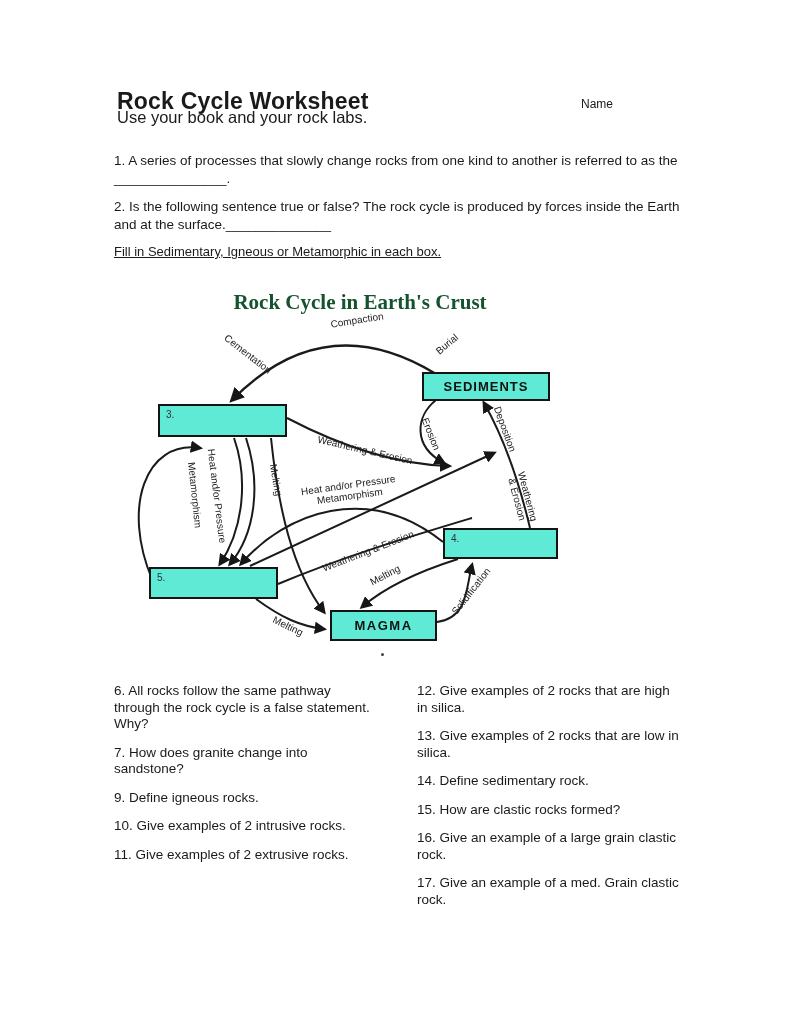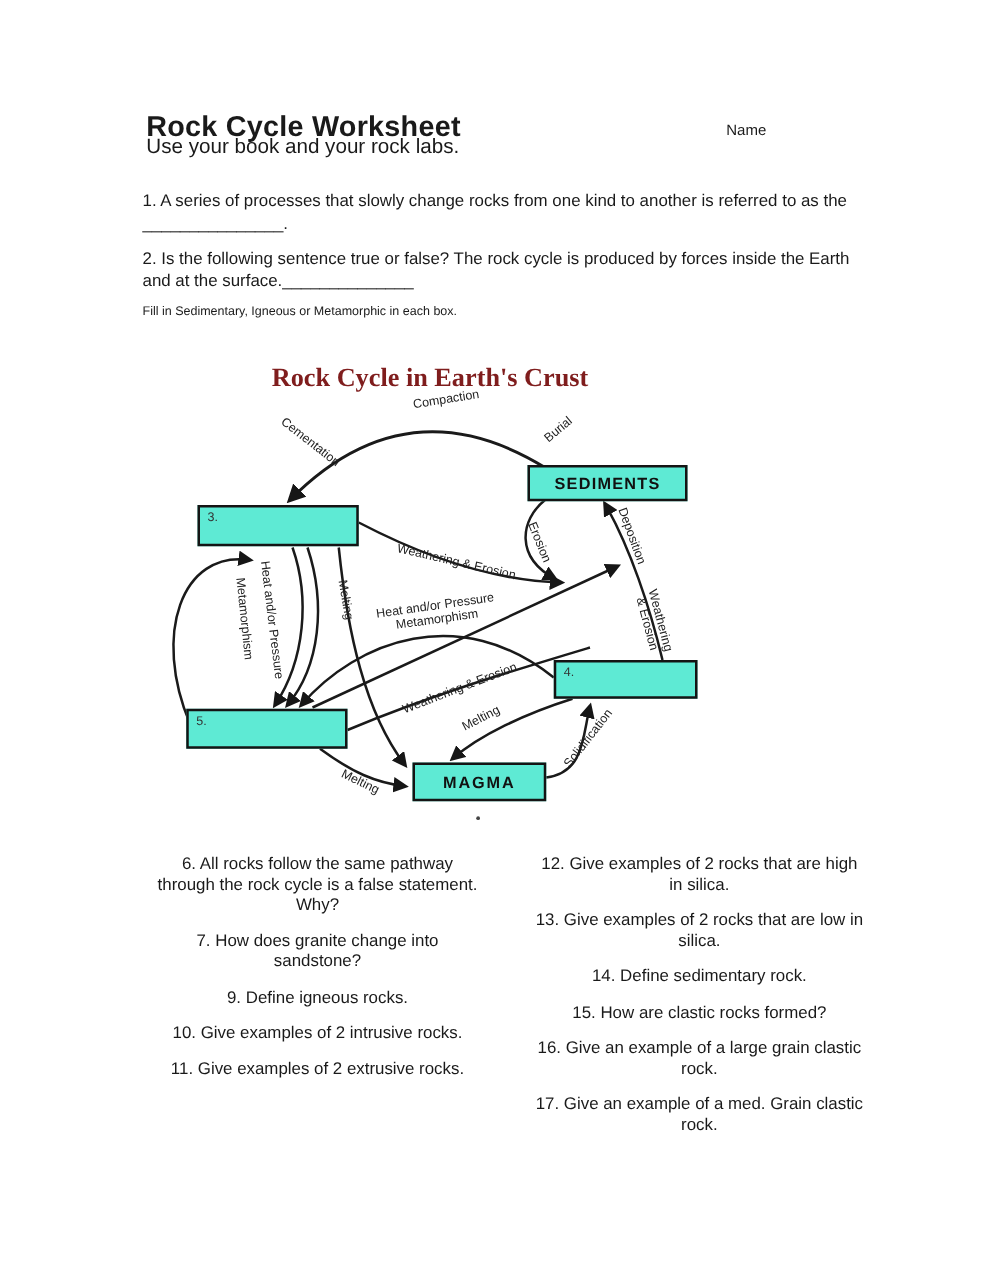--- a/index.html
+++ b/index.html
@@ -6,38 +6,38 @@
   html,body { width:791px; height:1024px; background:#ffffff; font-family:"Liberation Sans", sans-serif; color:#1a1a1a; }
   .page { position:relative; width:703px; height:1024px; overflow:hidden; }
 
   .doc-title { position:absolute; left:117px; top:88px; font-size:23px; font-weight:bold; letter-spacing:0.2px; }
   .name-label { position:absolute; left:581px; top:97px; font-size:12px; }
   .doc-subtitle { position:absolute; left:117px; top:108px; font-size:16.5px; }
 
   .intro { font-size:13.5px; line-height:17.5px; }
   .q1 { position:absolute; left:114px; top:152px; width:570px; }
   .q2 { position:absolute; left:114px; top:198px; width:570px; }
-  .fill-line { position:absolute; left:114px; top:244px; width:570px; font-size:10px; }
+  .fill-line { position:absolute; left:114px; top:244px; width:570px; font-size:13px;text-decoration:underline; }
 
   
   .diagram { position:absolute; left:120px; top:288px; width:470px; height:392px; }
   .diagram svg { position:absolute; left:0; top:0; }
-  .d-title { position:absolute; left:224px; top:2px; transform:translateX(-50%); white-space:nowrap;
-             font-family:"Liberation Serif", serif; font-weight:bold; font-size:21px; color:#7f1d1d; }
+  .d-title { position:absolute; left:240px; top:2px; transform:translateX(-50%); white-space:nowrap;
+             font-family:"Liberation Serif", serif; font-weight:bold; font-size:21px; color:#14532d; }
   .dbox { position:absolute; border:2.5px solid #141414; background:#5eead4; }
   .dbox .num { position:absolute; left:6px; top:3px; font-size:10px; color:#333; }
   .dbox.titled { display:flex; align-items:center; justify-content:center;
                  font-weight:bold; font-size:13px; color:#111; }
   .dlabel { position:absolute; font-size:10px; color:#222; white-space:nowrap;
             transform:translate(-50%,-50%) rotate(var(--r,0deg)); }
   .dlabel.two { text-align:center; line-height:10.5px; }
   .dot { position:absolute; width:3px; height:3px; background:#444; border-radius:50%; }
 
   
-  .qcol { position:absolute; top:683px; font-size:13.5px; line-height:16.5px;text-align:center; }
+  .qcol { position:absolute; top:683px; font-size:13.5px; line-height:16.5px; }
   .qcol.left  { left:114px; width:280px; }
   .qcol.right { left:417px; width:285px; }
   .qcol p { margin-bottom:12px; }
 </style>
 </head>
 <body>
 
 <div class="page">
 
   <div class="doc-title">Rock Cycle Worksheet</div>

